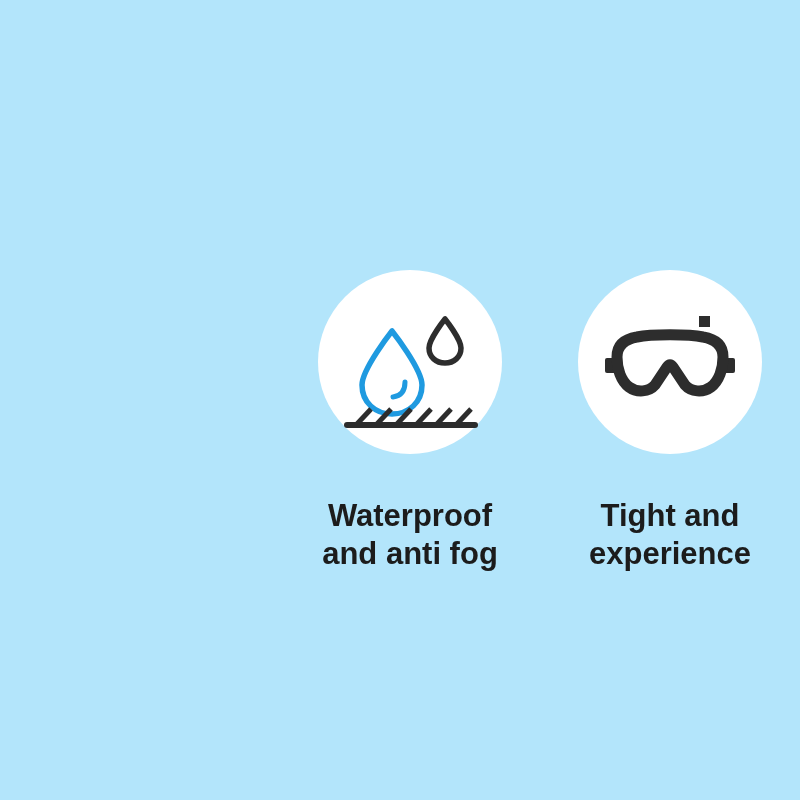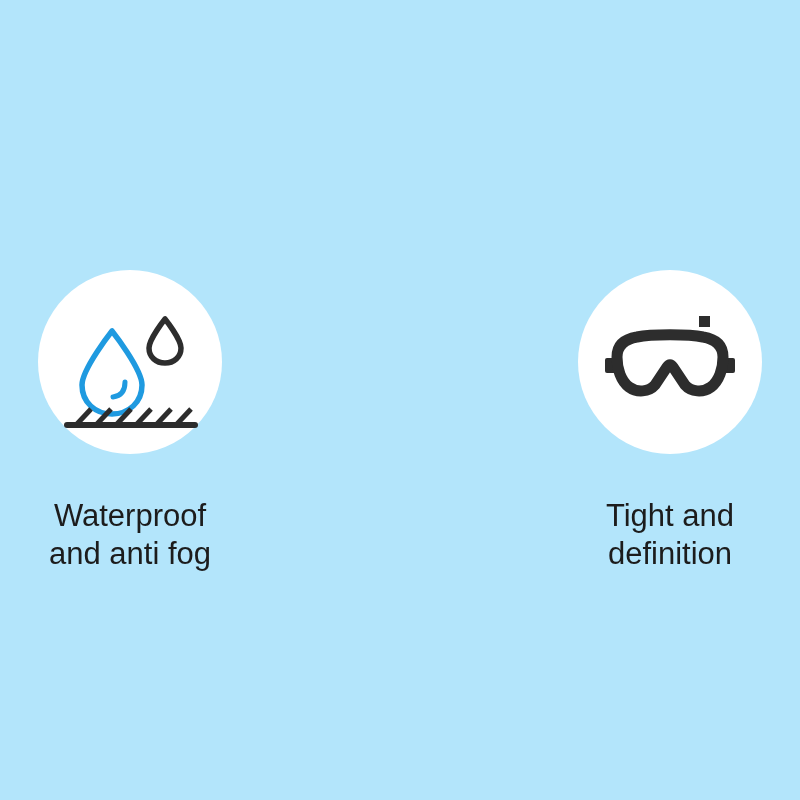--- a/index.html
+++ b/index.html
@@ -19,22 +19,23 @@
     height: 800px;
     background: #b3e5fb;
   }
   .features-row {
     position: absolute;
     left: 0;
     top: 270px;
     width: 800px;
     display: flex;
     flex-direction: row;
-    justify-content: space-between;
+    justify-content: flex-end;
     align-items: flex-start;
+    font-weight: bold;
   }
   .feature-item {
     width: 260px;
     display: flex;
     flex-direction: column;
     align-items: center;
   }
   .icon-circle {
     width: 184px;
     height: 184px;
@@ -109,18 +110,18 @@
                    L78 80
                    C76 77 74 77 72 80
                    L60 98
                    C54 105 42 106 34 100
                    C26 94 22 82 22 70 Z" fill="none" stroke="#2d2d2d" stroke-width="11" stroke-linejoin="round"></path>
 
           <rect x="104" y="29" width="11" height="11" fill="#2d2d2d"></rect>
         </svg>
       </div>
       <div class="feature-label">Tight and
-definition</div>
+experience</div>
     </div>
 
 
   </div>
 </div>
 
 </body></html>

